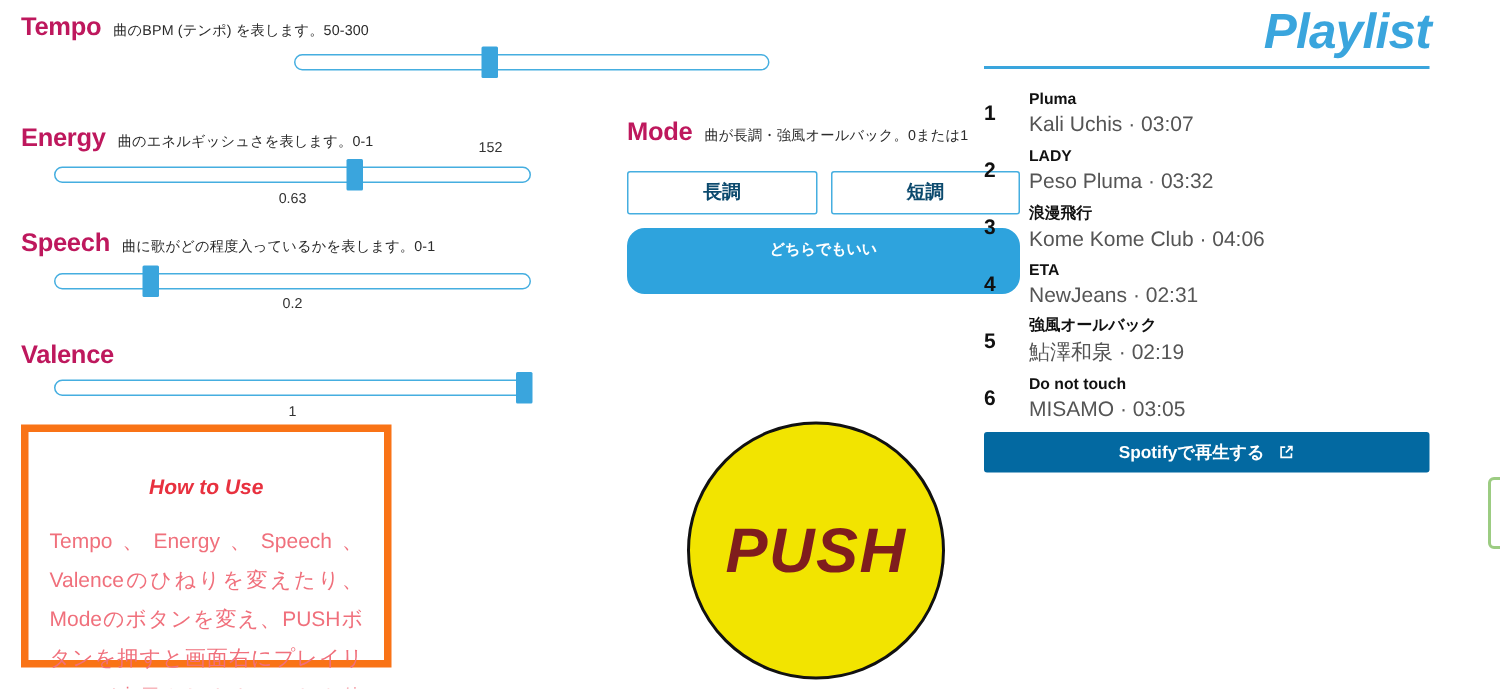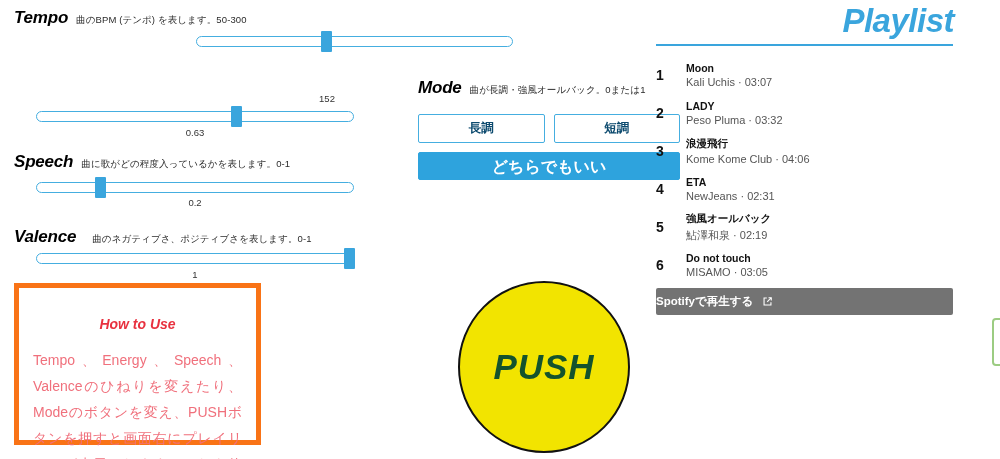--- a/index.html
+++ b/index.html
@@ -12,22 +12,22 @@
     color: #111;
     overflow: hidden;
   }
   .page { position: relative; width: 1000px; height: 459px; }
 
   
   .controls { position: absolute; left: 0; top: 0; width: 660px; height: 459px; }
 
   .param-head { display: flex; align-items: baseline; gap: 8px; }
   .param-title {
-    font-weight: bold; font-style: italic;
-    font-size: 17px; letter-spacing: -0.2px; color: #000000;
+    font-weight: bold; 
+    font-size: 17px; letter-spacing: -0.2px; color: #be185d;
   }
   .param-desc { font-size: 9.5px; color: #2b2b2b; letter-spacing: 0.1px; }
 
   
   .slider-wrap { position: relative; }
   .track {
     position: absolute; height: 11px;
     border: 1.4px solid #45aee0; border-radius: 7px;
     background: #ffffff;
   }
@@ -47,24 +47,24 @@
   
   .mode-box { position: absolute; left: 378px; top: 78px; width: 262px; margin-left: 40px; }
   .mode-row { display: flex; gap: 9px; margin-top: 16px; }
   .mode-btn {
     flex: 1; height: 29px; line-height: 27px; text-align: center;
     font-size: 12.5px; font-weight: bold;
     border: 1.4px solid #45aee0; background: #ffffff; color: #0c4a6e;
     border-radius: 2px; cursor: pointer;
   }
   .mode-btn-wide {
-    width: 100%; height: 28px; line-height: 28px; text-align: center;
-    font-size: 16px; font-weight: bold;
+    width: 100%; height: 44px; line-height: 28px; text-align: center;
+    font-size: 10px; font-weight: bold;
     border: 1.4px solid #2ea3dd; background: #2ea3dd; color: #ffffff;
-    margin-top: 9px; border-radius: 2px; cursor: pointer;
+    margin-top: 9px; border-radius: 12px; cursor: pointer;
   }
 
   
   .howto {
     position: absolute; left: 14px; top: 283px; width: 247px; height: 162px;
     border: 5px solid #f97316; background: #ffffff;
   }
   .howto-title {
     text-align: center; margin-top: 28px;
     font-size: 14px; font-weight: bold; font-style: italic; color: #e8313f;
@@ -76,22 +76,22 @@
 
   
   .push-btn {
     position: absolute; left: 458px; top: 281px;
     width: 172px; height: 172px; border-radius: 50%;
     background: #f2e400; border: 2px solid #111;
     display: flex; align-items: center; justify-content: center;
     cursor: pointer;
   }
   .push-label {
-    font-size: 35px; font-weight: bold; font-style: italic;
-    letter-spacing: 1px; color: #14532d;
+    font-size: 42px; font-weight: bold; font-style: italic;
+    letter-spacing: 1px; color: #7f1d1d;
   }
 
   
   .playlist { position: absolute; left: 650px; top: 0; width: 310px; height: 449px; }
   .pl-title {
     text-align: right; padding-right: 6px; padding-top: 2px;
     font-size: 33px; font-weight: bold; font-style: italic;
     color: #3aa5dd; letter-spacing: -0.5px;
   }
   .pl-divider {
@@ -100,26 +100,26 @@
   }
   .track-list { margin-top: 10px; margin-left: 6px; }
   .track-row {
     display: flex; align-items: center; height: 38px;
   }
   .track-num {
     width: 30px; font-size: 14px; font-weight: bold; color: #111; text-align: left;
   }
   .track-meta { display: flex; flex-direction: column; gap: 2px; }
   .track-name { font-size: 10.5px; font-weight: bold; color: #111; }
-  .track-sub { font-size: 11px; color: #555; }
+  .track-sub { font-size: 14px; color: #555; }
 
   .spotify-btn {
     position: absolute; left: 6px; top: 288px; width: 297px; height: 27px;
-    background: #737373; color: #fff; border: none; border-radius: 2px;
-    display: flex; align-items: center; gap: 9px;
+    background: #0369a1; color: #fff; border: none; border-radius: 2px;
+    display: flex; align-items: center; justify-content: center; gap: 9px;
     font-size: 11.5px; font-weight: bold; cursor: pointer;
   }
   .ext-icon { display: inline-block; width: 11px; height: 11px; }
 
   
   .green-peek {
     position: absolute; left: 992px; top: 318px; width: 24px; height: 48px;
     border: 2px solid #9ccc82; border-radius: 4px; background: #ffffff;
   }
 </style>
@@ -135,20 +135,24 @@
       <span class="param-desc">曲のBPM (テンポ) を表します。50-300</span>
     </div>
     <div class="slider-wrap">
       <div class="track" style="left:196px;top:36px;width:317px;">
         <div class="track-inner"></div>
       </div>
       <div class="thumb" style="left:321px;top:31px;"></div>
       <div class="slider-val" style="left:297px;top:53px;margin-top:40px;">152</div>
     </div>
 
+    <div class="param-head" style="position:absolute;left:14px;top:82px;">
+      <span class="param-title">Energy</span>
+      <span class="param-desc">曲のエネルギッシュさを表します。0-1</span>
+    </div>
     <div class="slider-wrap">
       <div class="track" style="left:36px;top:111px;width:318px;">
         <div class="track-inner"></div>
       </div>
       <div class="thumb" style="left:231px;top:106px;"></div>
       <div class="slider-val" style="left:165px;top:127px;">0.63</div>
     </div>
 
     <div class="param-head" style="position:absolute;left:14px;top:152px;">
       <span class="param-title">Speech</span>
@@ -157,21 +161,20 @@
     <div class="slider-wrap">
       <div class="track" style="left:36px;top:182px;width:318px;">
         <div class="track-inner"></div>
       </div>
       <div class="thumb" style="left:95px;top:177px;"></div>
       <div class="slider-val" style="left:165px;top:197px;">0.2</div>
     </div>
 
     <div class="param-head" style="position:absolute;left:14px;top:227px;gap:16px;">
       <span class="param-title">Valence</span>
-      <span class="param-desc">曲のネガティブさ、ポジティブさを表します。0-1</span>
     </div>
     <div class="slider-wrap">
       <div class="track" style="left:36px;top:253px;width:318px;">
         <div class="track-inner"></div>
       </div>
       <div class="thumb" style="left:344px;top:248px;"></div>
       <div class="slider-val" style="left:165px;top:269px;">1</div>
     </div>
 
     <div class="mode-box">
@@ -197,21 +200,21 @@
   </div>
 
   <div class="playlist">
     <div class="pl-title">Playlist</div>
     <div class="pl-divider"></div>
 
     <div class="track-list">
       <div class="track-row">
         <div class="track-num">1</div>
         <div class="track-meta">
-          <div class="track-name">Moon</div>
+          <div class="track-name">Pluma</div>
           <div class="track-sub">Kali Uchis · 03:07</div>
         </div>
       </div>
       <div class="track-row">
         <div class="track-num">2</div>
         <div class="track-meta">
           <div class="track-name">LADY</div>
           <div class="track-sub">Peso Pluma · 03:32</div>
         </div>
       </div>

